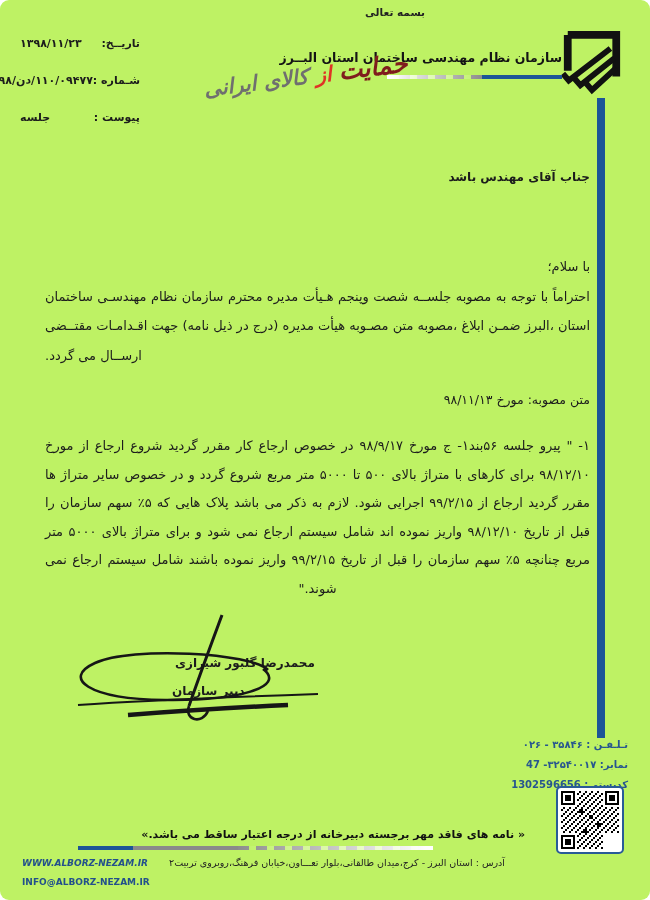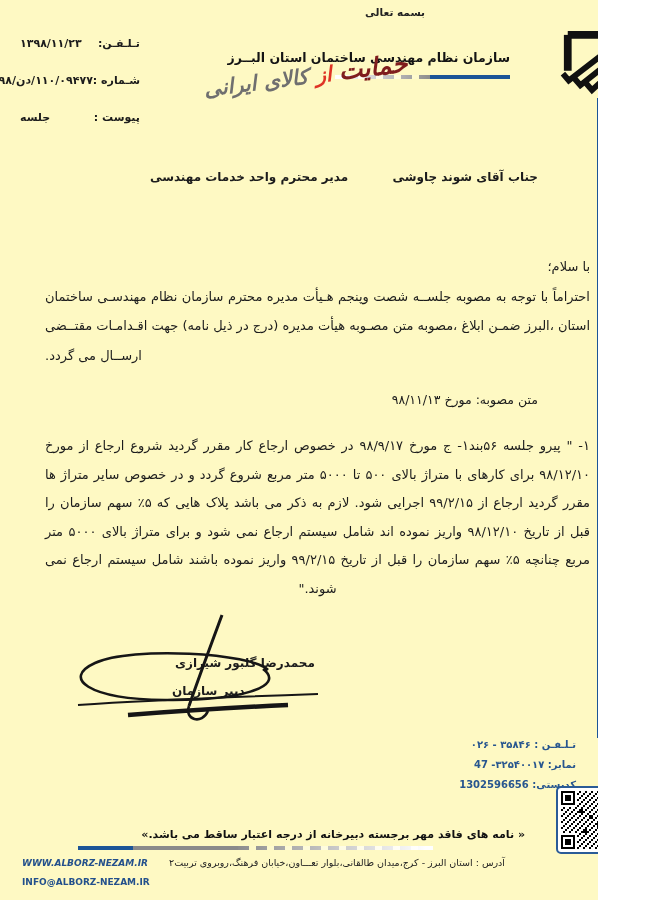--- a/index.html
+++ b/index.html
@@ -1,18 +1,18 @@
 <!DOCTYPE html>
 <html lang="fa"><head>
 <meta charset="utf-8">
 <style>
   html,body{margin:0;padding:0;background:#ffffff;}
   .page{
-    position:relative;width:598px;height:900px;background:#fef9c3;overflow:hidden;
-    font-family:"DejaVu Sans",sans-serif;color:#1c1c1c;direction:rtl;
+    position:relative;width:650px;height:900px;background:#bef264;overflow:hidden;
+    font-family:"DejaVu Sans",sans-serif;color:#1c1c1c;direction:rtl;border-radius:9px;
   }
   .abs{position:absolute;}
 
   
   .besmele{left:270px;top:6px;width:250px;text-align:center;font-size:10.5px;font-weight:bold;color:#222;}
   .org-name{right:88px;top:50px;font-size:12.5px;font-weight:bold;color:#141414;white-space:nowrap;}
   .header-rule{top:75px;right:88px;width:175px;height:4px;}
   .header-rule .rule-solid{position:absolute;right:0;top:0;width:80px;height:4px;background:#1c5597;}
   .header-rule .rule-dashes{position:absolute;right:80px;top:0;width:95px;height:4px;
     background:
@@ -85,41 +85,40 @@
 
   <div class="abs header-rule">
     <div class="rule-dashes"></div>
     <div class="rule-solid"></div>
   </div>
 
   <div class="abs accent-bar"></div>
 
   <div class="abs meta">
     <div class="meta-row">
-      <span class="meta-label">تـلـفـن:</span>
+      <span class="meta-label">تاریــخ:</span>
       <span class="meta-value">۱۳۹۸/۱۱/۲۳</span>
     </div>
     <div class="meta-row">
       <span class="meta-label">شـماره :</span>
       <span class="meta-value">۱۱۰/۰۹۴۷۷/دن/۹۸</span>
     </div>
     <div class="meta-row">
       <span class="meta-label">پیوست :</span>
       <span class="meta-value">جلسه</span>
     </div>
   </div>
 
   <div class="abs stamp">
     <span class="w1">حمایت</span>
     <span class="w2">از</span>
     <span class="w3">کالای ایرانی</span>
   </div>
 
-  <div class="abs recipient-name">جناب آقای شوند چاوشی</div>
-  <div class="abs recipient-title">مدیر محترم واحد خدمات مهندسی</div>
+  <div class="abs recipient-name">جناب آقای مهندس باشد</div>
 
   <div class="abs body-block">
     <div class="salutation">با سلام؛</div>
     <div class="paragraph">احتراماً با توجه به مصوبه جلســه شصت وپنجم هـیأت مدیره محترم سازمان نظام مهندسـی ساختمان استان ،البرز ضمـن ابلاغ ،مصوبه متن مصـوبه هیأت مدیره (درج در ذیل نامه) جهت اقـدامـات مقتــضی ارســال می گردد.</div>
   </div>
 
   <div class="abs resolution-heading">متن مصوبه: مورخ ۹۸/۱۱/۱۳</div>
 
   <div class="abs item-block">۱- " پیرو جلسه ۵۶بند۱- ج مورخ ۹۸/۹/۱۷ در خصوص ارجاع کار مقرر گردید شروع ارجاع از مورخ ۹۸/۱۲/۱۰ برای کارهای با متراژ بالای ۵۰۰ تا ۵۰۰۰ متر مربع شروع گردد و در خصوص سایر متراژ ها مقرر گردید ارجاع از ۹۹/۲/۱۵ اجرایی شود. لازم به ذکر می باشد پلاک هایی که ۵٪ سهم سازمان را قبل از تاریخ ۹۸/۱۲/۱۰ واریز نموده اند شامل سیستم ارجاع نمی شود و برای متراژ بالای ۵۰۰۰ متر مربع چنانچه ۵٪ سهم سازمان را قبل از تاریخ ۹۹/۲/۱۵ واریز نموده باشند شامل سیستم ارجاع نمی شوند."</div>
 

